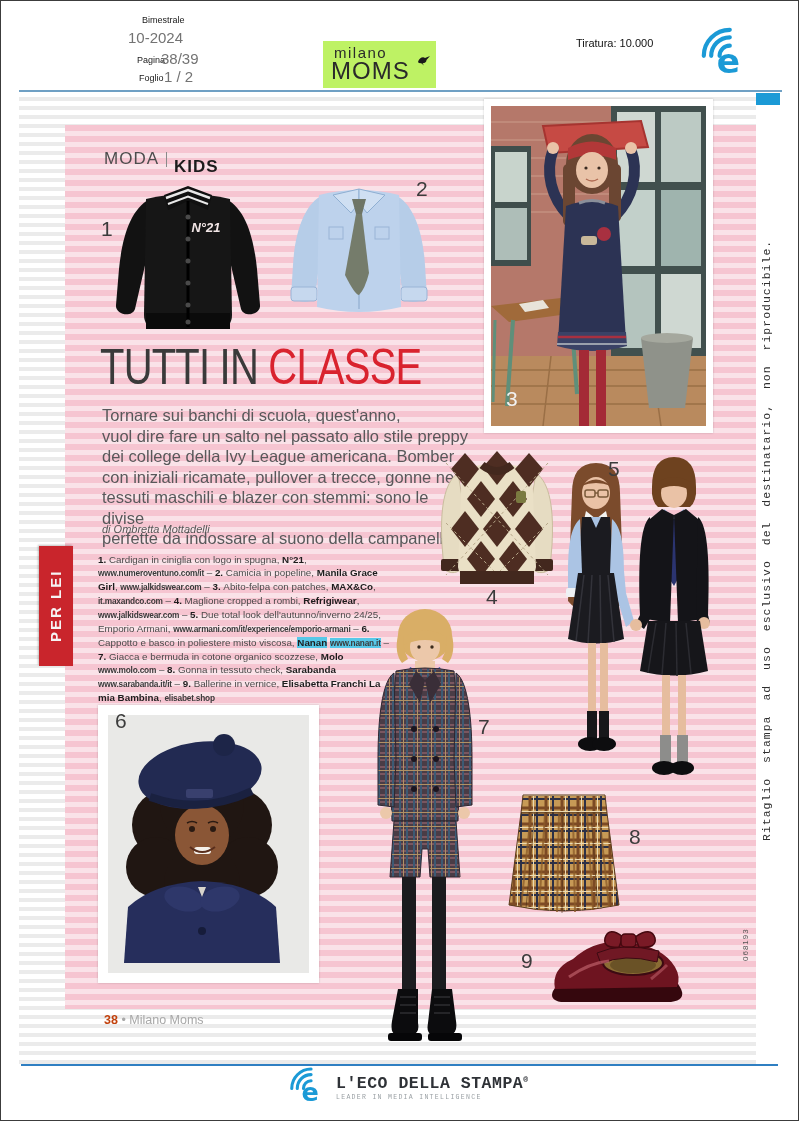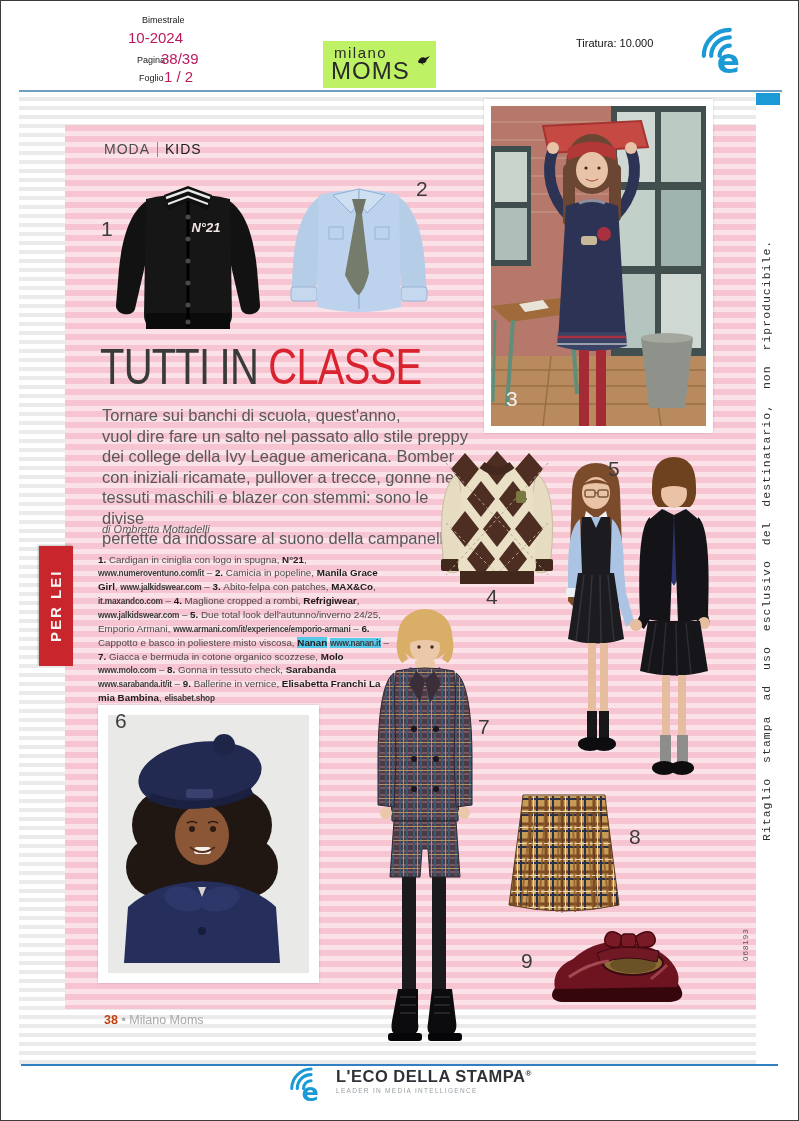--- a/index.html
+++ b/index.html
@@ -4,36 +4,36 @@
 <style>
   html,body{margin:0;padding:0;background:#fff;}
   .root{
     position:relative;width:797px;height:1119px;border:1px solid #3c3c3c;
     background:#ffffff;font-family:"Liberation Sans",sans-serif;overflow:hidden;
   }
   .abs{position:absolute;}
 
   
   .hdr-small{font-size:9px;color:#1a1a1a;padding-left:28px;}
-  .hdr-big{font-size:15px;color:#be185d;}
+  .hdr-big{font-size:15px;color:#737373;}
   .masthead{background:#bef264;color:#2a2a2a;}
   .masthead .milano{font-size:15px;letter-spacing:1.5px;}
   .masthead .moms{font-size:24px;letter-spacing:1px;line-height:24px;}
   .tiratura{font-size:11px;color:#111;}
   .eco-bar{background:#1b9ad6;color:#fff;font-size:7.5px;font-weight:bold;
     text-align:center;line-height:12px;letter-spacing:.3px;}
   .top-rule{background:#6fa0c4;}
   .bottom-rule{background:#2f7fc2;}
 
   
   .scan-strip{background:repeating-linear-gradient(180deg,#ffffff 0 5px,#ebebeb 5px 9px);}
   .magazine{background:repeating-linear-gradient(180deg,#f6c5d1 0 6px,#fae2e8 6px 11px);}
 
-  .section-row{font-size:14px;letter-spacing:1px;color:#4d4d4d;display:flex;align-items:center;gap:7px;}
-  .section-row .topic{font-weight:normal;color:#1c1c1c;}
+  .section-row{font-size:17px;letter-spacing:1px;color:#4d4d4d;display:flex;align-items:center;gap:7px;}
+  .section-row .topic{font-weight:bold;color:#1c1c1c;margin-top:16px;}
   .section-row .sep{width:1px;height:15px;background:#8a8a8a;display:inline-block;}
 
   .headline{font-size:50px;line-height:48px;letter-spacing:-1px;white-space:nowrap;
     transform:scaleX(.8);transform-origin:0 0;color:#3a3a3a;}
   .headline .red{color:#d9232e;}
 
   .intro{font-size:16.5px;line-height:20.5px;color:#58585a;white-space:pre-line;width:370px;}
   .byline{font-size:11px;font-style:italic;color:#555;}
 
   .tab-red{background:#c9252c;color:#f6f3f3;writing-mode:vertical-rl;transform:rotate(180deg);
@@ -453,21 +453,21 @@
 
   <div class="abs" style="left:288px;top:1066px;display:flex;align-items:flex-start;gap:7px;">
     <svg width="40" height="40" viewBox="0 0 56 58">
       <g fill="none" stroke="#1b9ad6" stroke-width="4.5" stroke-linecap="round">
         <path d="M31 20 A11 11 0 0 0 20 31"></path>
         <path d="M31 11 A20 20 0 0 0 11 31"></path>
         <path d="M31 3 A28 28 0 0 0 3 31"></path>
       </g>
       <text x="17" y="50" font-size="37" font-weight="bold" fill="#1b9ad6" font-family="DejaVu Sans, sans-serif">e</text>
     </svg>
-    <div style="">
+    <div style="padding-top:7px;font-family:Liberation Mono, monospace;">
       <div class="press-brand">
         <span>L'ECO DELLA STAMPA</span><span class="press-reg">®</span>
       </div>
       <div class="press-tagline">LEADER IN MEDIA INTELLIGENCE</div>
     </div>
   </div>
 
 </div>
 
 </body></html>

